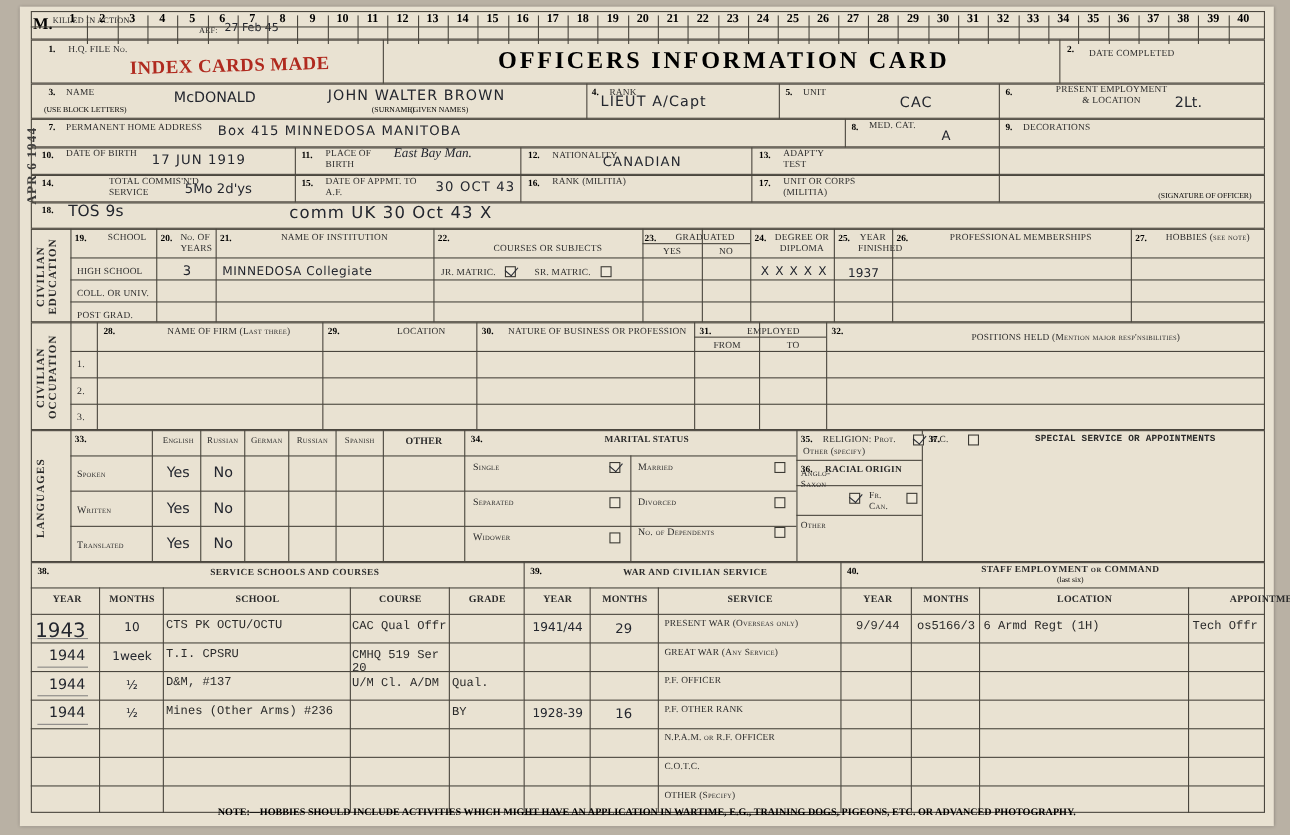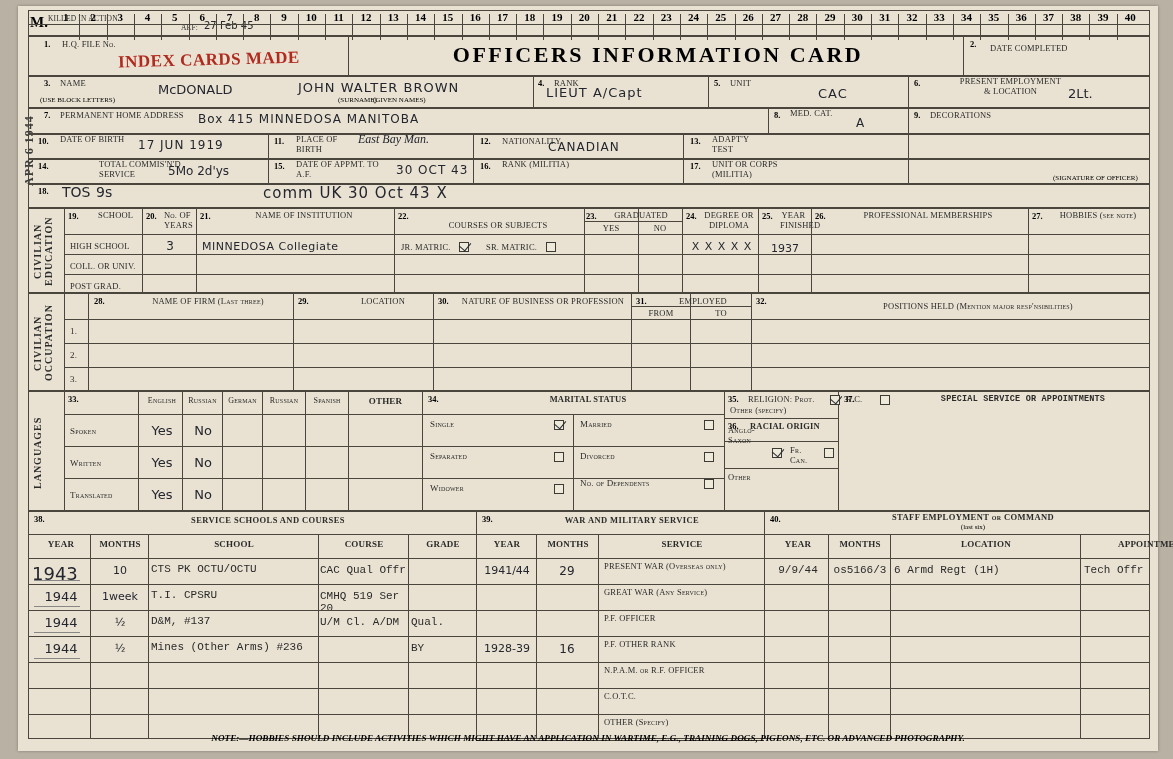--- a/index.html
+++ b/index.html
@@ -19,21 +19,21 @@
   .cell{position:absolute;box-sizing:border-box;}
   .red{color:#b02a1f;font-weight:bold;}
   .stamp{position:absolute;transform:rotate(-1.5deg);}
   .vert{position:absolute;writing-mode:vertical-rl;transform:rotate(180deg);text-align:center;}
   .cb{display:inline-block;width:8px;height:8px;border:1px solid #3c3a34;vertical-align:-1px;background:#efe9da;}
   .cbx{position:relative;}
   .cbx::after{content:"";position:absolute;left:1px;top:-3px;width:7px;height:9px;
      border-right:1.6px solid #2a2d35;border-bottom:1.6px solid #2a2d35;transform:rotate(40deg);}
   .tiny{font-size:7px;}
   .cap{font-variant:small-caps;}
-  .foot{position:absolute;left:0;bottom:8px;width:1140px;text-align:center;font-size:9.2px;font-weight:bold;font-style:italic;}
+  .foot{position:absolute;left:0;bottom:8px;width:1140px;text-align:center;font-size:9.2px;font-weight:bold;}
   .sig{font-family:"Liberation Serif",serif;font-style:italic;}
 </style>
 </head>
 <body>
 
 <div id="card">
   <div class="sheet">
 
     <div class="box" style="left:10px;top:4px;width:1122px;height:26px;"></div>
     <div style="position:absolute;left:12px;top:8px;font-size:15px;font-weight:bold;">M.</div>
@@ -417,21 +417,21 @@
     <div class="box" style="left:10px;top:505px;width:1122px;height:228px;"></div>
     <div class="vl" style="left:458px;top:505px;width:1px;height:228px;"></div>
     <div class="vl" style="left:746px;top:505px;width:1px;height:228px;"></div>
     <div class="hl" style="left:10px;top:528px;width:1122px;height:1px;"></div>
     <div class="hl" style="left:10px;top:552px;width:1122px;height:1px;"></div>
 
     <div class="cell num" style="left:16px;top:508px;">38.</div>
     <div class="cell lbl" style="left:60px;top:509px;width:380px;text-align:center;font-weight:bold;letter-spacing:.4px;">SERVICE SCHOOLS AND COURSES</div>
 
     <div class="cell num" style="left:464px;top:508px;">39.</div>
-    <div class="cell lbl" style="left:484px;top:509px;width:260px;text-align:center;font-weight:bold;letter-spacing:.4px;">WAR AND MILITARY SERVICE</div>
+    <div class="cell lbl" style="left:484px;top:509px;width:260px;text-align:center;font-weight:bold;letter-spacing:.4px;">WAR AND CIVILIAN SERVICE</div>
 
     <div class="cell num" style="left:752px;top:508px;">40.</div>
     <div class="cell lbl" style="left:790px;top:506px;width:330px;text-align:center;font-weight:bold;letter-spacing:.4px;">STAFF EMPLOYMENT or COMMAND</div>
     <div class="cell tiny" style="left:790px;top:517px;width:330px;text-align:center;">(last six)</div>
 
     <div class="vl" style="left:72px;top:528px;width:1px;height:205px;"></div>
     <div class="vl" style="left:130px;top:528px;width:1px;height:205px;"></div>
     <div class="vl" style="left:300px;top:528px;width:1px;height:205px;"></div>
     <div class="vl" style="left:390px;top:528px;width:1px;height:205px;"></div>
 

